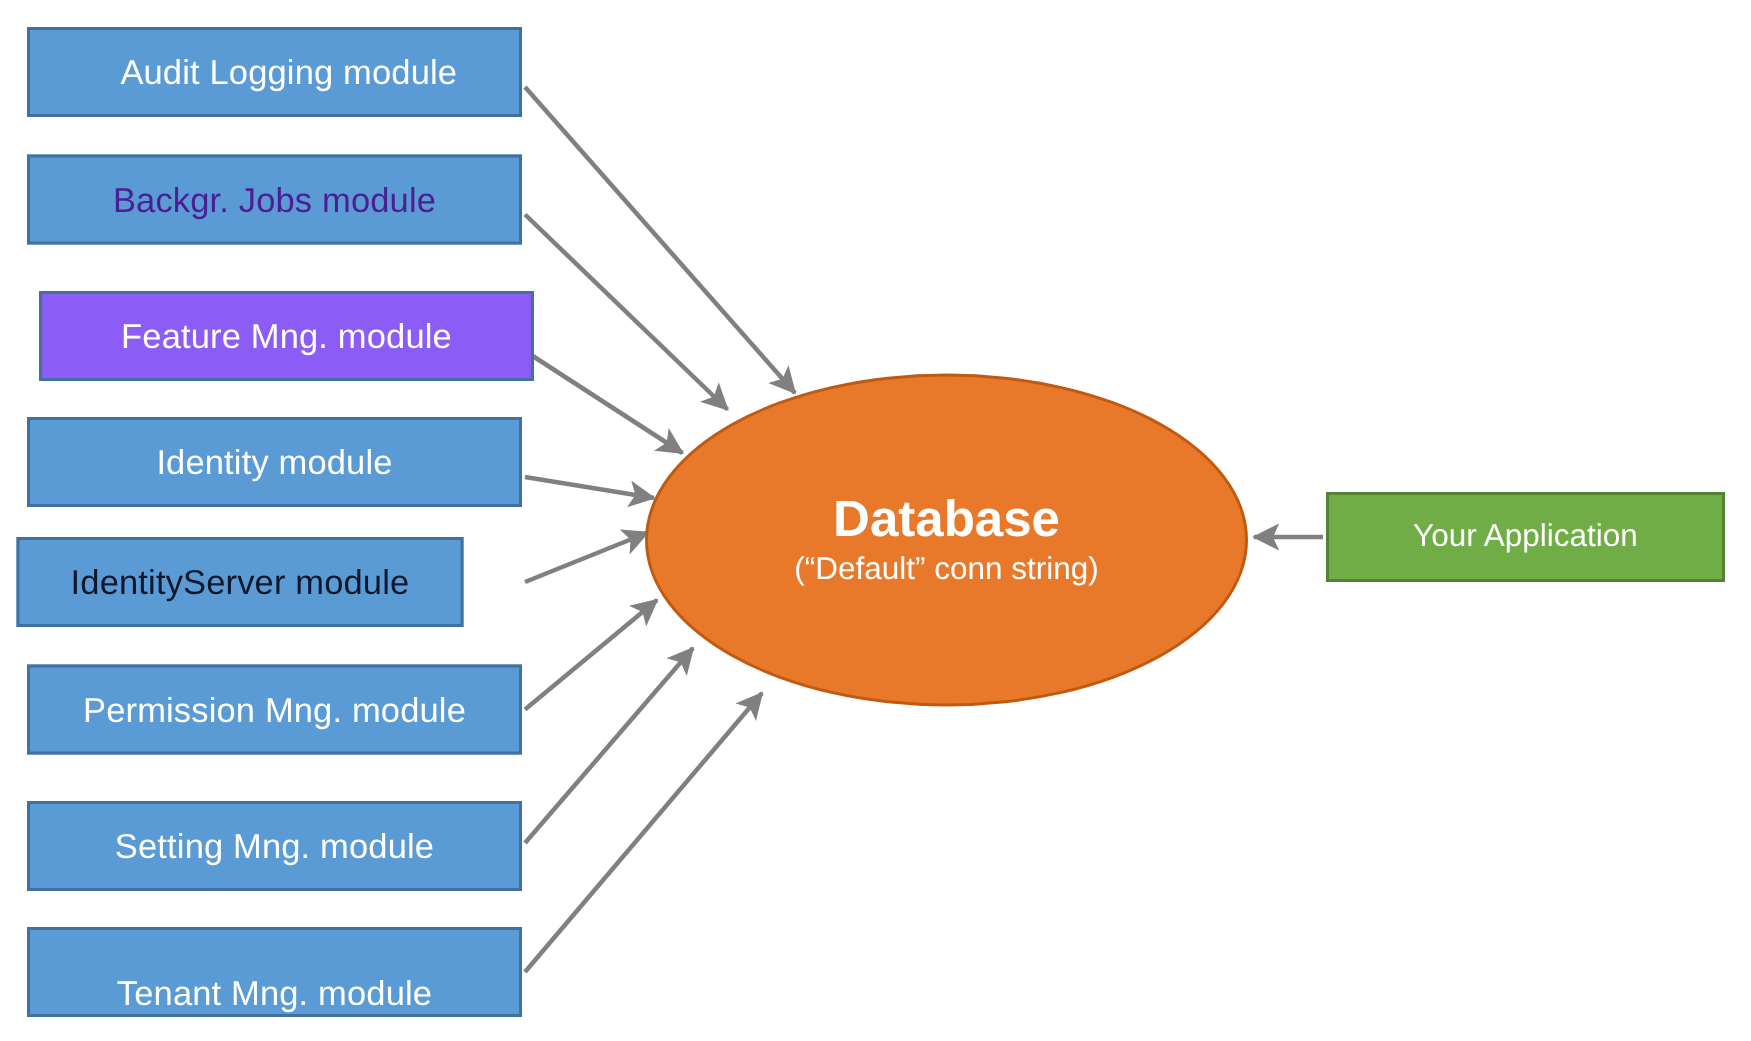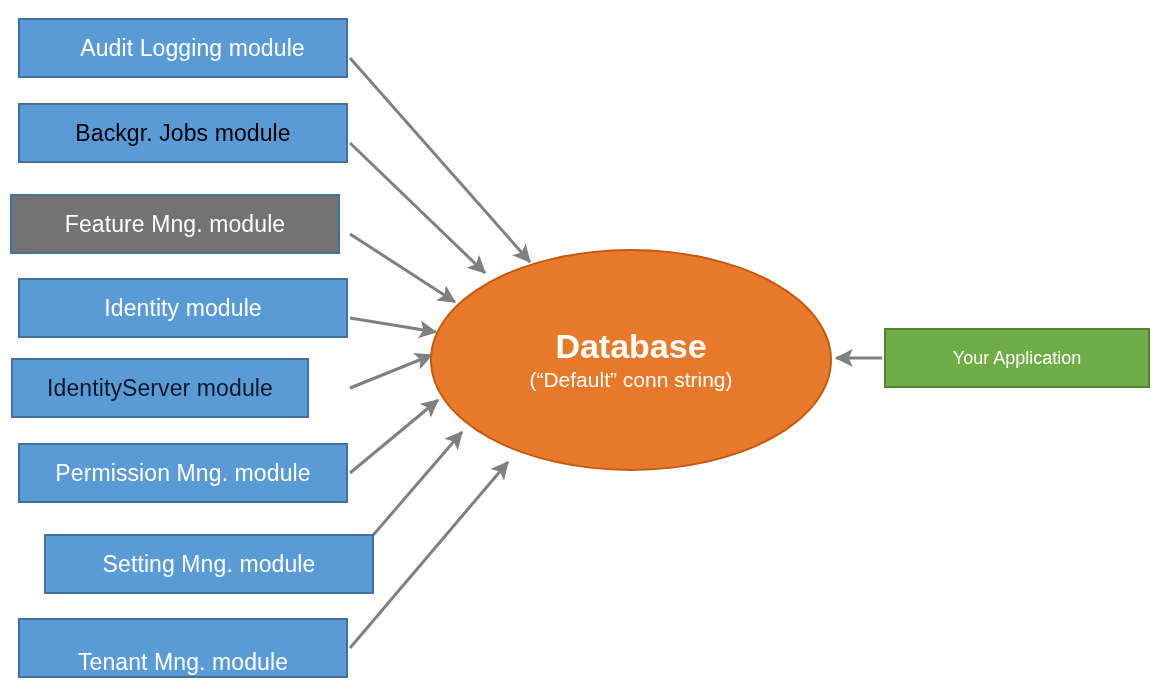--- a/index.html
+++ b/index.html
@@ -41,21 +41,21 @@
   }
   .app-box {
     position: absolute;
     box-sizing: border-box;
     background: #70AD47;
     border: 2px solid #548235;
     display: flex;
     align-items: center;
     justify-content: center;
     color: #ffffff;
-    font-size: 18px;
+    font-size: 21px;
     font-weight: 400;
     white-space: nowrap;
   }
   .db-ellipse {
     position: absolute;
     box-sizing: border-box;
     background: #E8792B;
     border: 2px solid #C15A11;
     border-radius: 50%;
     display: flex;
@@ -96,36 +96,36 @@
         <line x1="350" y1="473" x2="438" y2="400" stroke="#808080" stroke-width="3" marker-end="url(#arrowhead)"></line>
         <line x1="350" y1="562" x2="462" y2="432" stroke="#808080" stroke-width="3" marker-end="url(#arrowhead)"></line>
         <line x1="350" y1="648" x2="508" y2="462" stroke="#808080" stroke-width="3" marker-end="url(#arrowhead)"></line>
         <line x1="882" y1="358" x2="836" y2="358" stroke="#808080" stroke-width="3" marker-end="url(#arrowhead)"></line>
       </g>
   </svg>
 
   <div class="module-box" style="left: 18px; top: 18px; width: 330px; height: 60px; background: rgb(91, 155, 213); border-color: rgb(65, 113, 156); color: rgb(255, 255, 255); padding-left: 19px;">
     <span>Audit Logging module</span>
   </div>
-  <div class="module-box" style="left: 18px; top: 103px; width: 330px; height: 60px; background: rgb(91, 155, 213); border-color: rgb(65, 113, 156); color: #000000;">
+  <div class="module-box" style="left: 18px; top: 103px; width: 330px; height: 60px; background: rgb(91, 155, 213); border-color: rgb(65, 113, 156); color: #4c1d95;">
     <span>Backgr. Jobs module</span>
   </div>
-  <div class="module-box" style="left: 10px; top: 194px; width: 330px; height: 60px; background: #737373; border-color: rgb(65, 113, 156); color: rgb(255, 255, 255);">
+  <div class="module-box" style="left: 26px; top: 194px; width: 330px; height: 60px; background: #8b5cf6; border-color: rgb(65, 113, 156); color: rgb(255, 255, 255);">
     <span>Feature Mng. module</span>
   </div>
   <div class="module-box" style="left: 18px; top: 278px; width: 330px; height: 60px; background: rgb(91, 155, 213); border-color: rgb(65, 113, 156); color: rgb(255, 255, 255);">
     <span>Identity module</span>
   </div>
   <div class="module-box" style="left: 11px; top: 358px; width: 298px; height: 60px; background: rgb(91, 155, 213); border-color: rgb(65, 113, 156); color: #0f172a;">
     <span>IdentityServer module</span>
   </div>
   <div class="module-box" style="left: 18px; top: 443px; width: 330px; height: 60px; background: rgb(91, 155, 213); border-color: rgb(65, 113, 156); color: rgb(255, 255, 255);">
     <span>Permission Mng. module</span>
   </div>
-  <div class="module-box" style="left: 18px; top: 534px; width: 330px; height: 60px; background: rgb(91, 155, 213); border-color: rgb(65, 113, 156); color: rgb(255, 255, 255); margin-left: 26px;">
+  <div class="module-box" style="left: 18px; top: 534px; width: 330px; height: 60px; background: rgb(91, 155, 213); border-color: rgb(65, 113, 156); color: rgb(255, 255, 255);">
     <span>Setting Mng. module</span>
   </div>
   <div class="module-box" style="left: 18px; top: 618px; width: 330px; height: 60px; background: rgb(91, 155, 213); border-color: rgb(65, 113, 156); color: rgb(255, 255, 255); align-items: flex-end;">
     <span>Tenant Mng. module</span>
   </div>
 
   <div class="db-ellipse" id="db-node" style="left: 430px; top: 249px; width: 402px; height: 222px; background: rgb(232, 121, 43); border-color: rgb(193, 90, 17); color: rgb(255, 255, 255);">
     <div class="db-title">Database</div>
     <div class="db-sub">(“Default” conn string)</div>
   </div>

